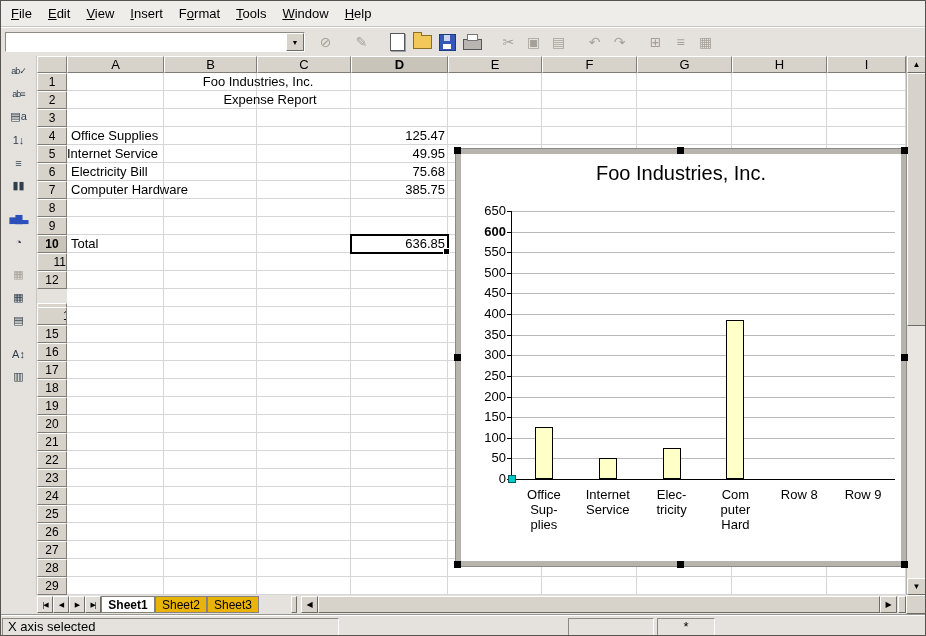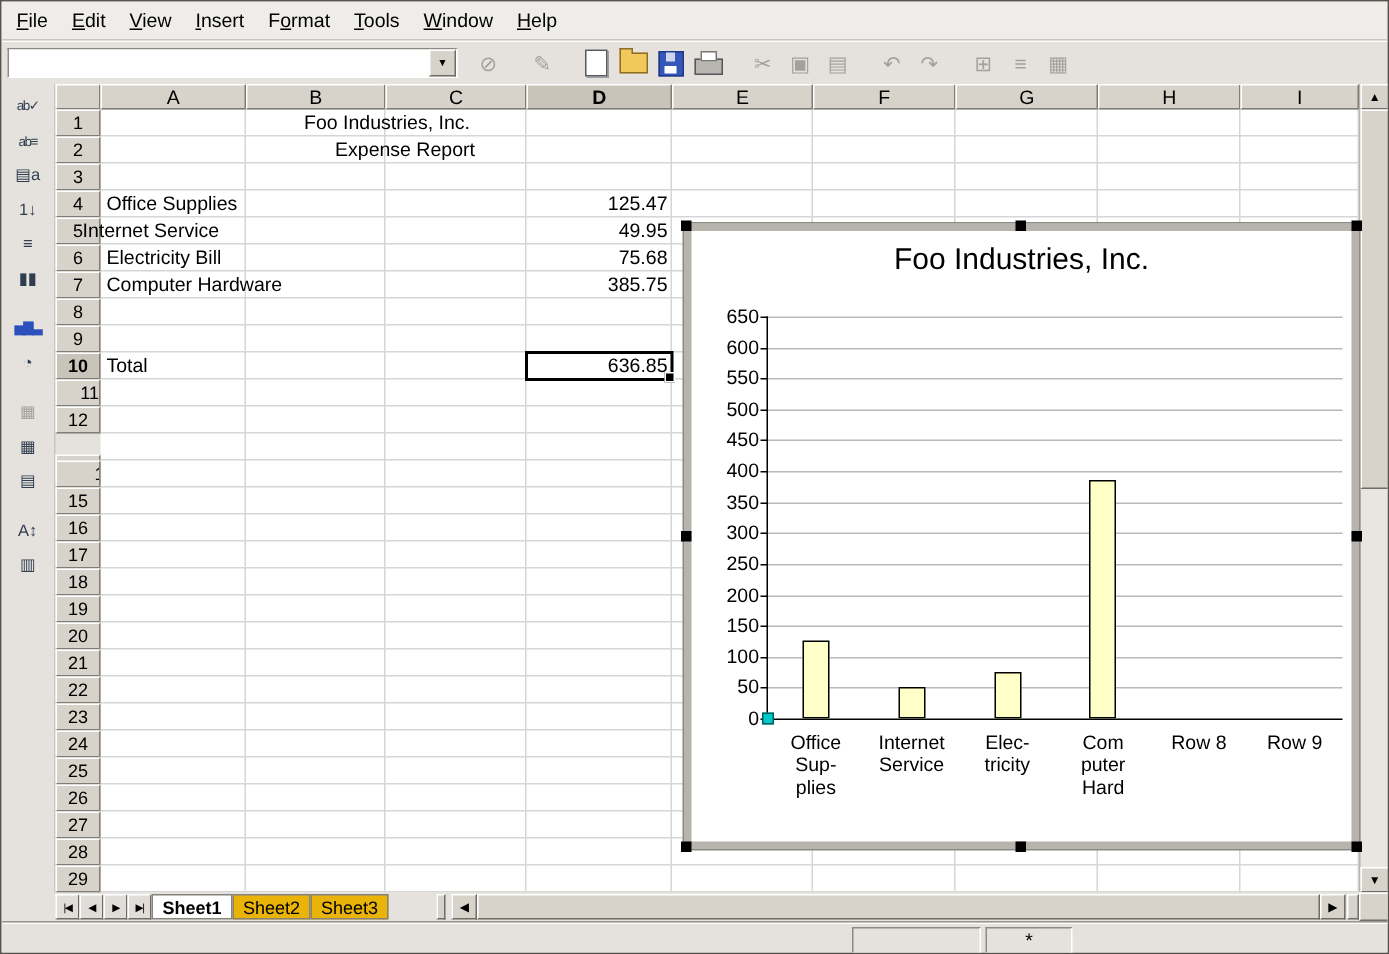--- a/index.html
+++ b/index.html
@@ -225,21 +225,21 @@
       <div class="hline" style="top: 503px;"></div>
       <div class="hline" style="top: 521px;"></div>
       <div class="hline" style="top: 539px;"></div>
       <div class="hline" style="top: 557px;"></div>
       <div class="hline" style="top: 575px;"></div>
       <div class="hline" style="top: 593px;"></div>
       <div class="cell center" style="left: 164px; top: 72px; width: 186px;">Foo Industries, Inc.</div>
       <div class="cell center" style="left: 164px; top: 90px; width: 186px; margin-left: 12px;">Expense Report</div>
       <div class="cell" style="left: 67px; top: 126px; width: 96px;">Office Supplies</div>
       <div class="cell right" style="left: 351px; top: 126px; width: 96px;">125.47</div>
-      <div class="cell" style="left: 51px; top: 144px; width: 96px;">Internet Service</div>
+      <div class="cell" style="left: 63px; top: 144px; width: 96px;">Internet Service</div>
       <div class="cell right" style="left: 351px; top: 144px; width: 96px;">49.95</div>
       <div class="cell" style="left: 67px; top: 162px; width: 96px;">Electricity Bill</div>
       <div class="cell right" style="left: 351px; top: 162px; width: 96px;">75.68</div>
       <div class="cell" style="left: 67px; top: 180px; width: 96px;">Computer Hardware</div>
       <div class="cell right" style="left: 351px; top: 180px; width: 96px;">385.75</div>
       <div class="cell" style="left: 67px; top: 234px; width: 96px;">Total</div>
       <div class="cell right" style="left: 351px; top: 234px; width: 96px;">636.85</div>
       <div class="selrect" style="left: 349px; top: 233px; width: 99px; height: 20px;">
         <div class="fillhandle"></div>
       </div>
@@ -278,21 +278,21 @@
         <div class="ytickmark" style="top: 82.4615px;"></div>
         <div class="ylabel" style="top: 74.4615px;">450</div>
         <div class="gridline" style="top: 61.8462px;"></div>
         <div class="ytickmark" style="top: 61.8462px;"></div>
         <div class="ylabel" style="top: 53.8462px;">500</div>
         <div class="gridline" style="top: 41.2308px;"></div>
         <div class="ytickmark" style="top: 41.2308px;"></div>
         <div class="ylabel" style="top: 33.2308px;">550</div>
         <div class="gridline" style="top: 20.6154px;"></div>
         <div class="ytickmark" style="top: 20.6154px;"></div>
-        <div class="ylabel" style="top: 12.6154px;">600</div>
+        <div class="ylabel" style="top: 12.6154px; font-weight: bold;">600</div>
         <div class="gridline" style="top: 0px;"></div>
         <div class="ytickmark" style="top: 0px;"></div>
         <div class="ylabel" style="top: -8px;">650</div>
         <div class="bar" style="left: 22.9167px; height: 51.7322px; background: rgb(255, 255, 200);"></div>
         <div class="xlabel" style="left: 31.9167px; top: 276px;">
           <div>Office</div>
           <div>Sup-</div>
           <div>plies</div>
         </div>
         <div class="bar" style="left: 86.75px; height: 20.5948px; background: rgb(255, 255, 200);"></div>
@@ -353,17 +353,18 @@
       <div class="navbtn" style="left: 68px;">▶</div>
       <div class="navbtn" style="left: 84px;">▶|</div>
       <div class="tab active" style="left: 100px; width: 54px; text-align: center; padding: 0px;">Sheet1</div>
       <div class="tab" style="left: 154px; width: 52px; text-align: center; padding: 0px;">Sheet2</div>
       <div class="tab" style="left: 206px; width: 52px; text-align: center; padding: 0px;">Sheet3</div>
       <div class="tabsplit" style="left: 290px;"></div>
     </div>
   <div class="cornerbox"></div>
 
   <div class="statusbar">
+    <div class="sbox" style="left:1px;width:337px;">X axis selected</div>
     <div class="sbox" style="left:567px;width:86px;"></div>
     <div class="sbox center" style="left:656px;width:58px;">*</div>
   </div>
 
 </div>
 
 </body></html>

